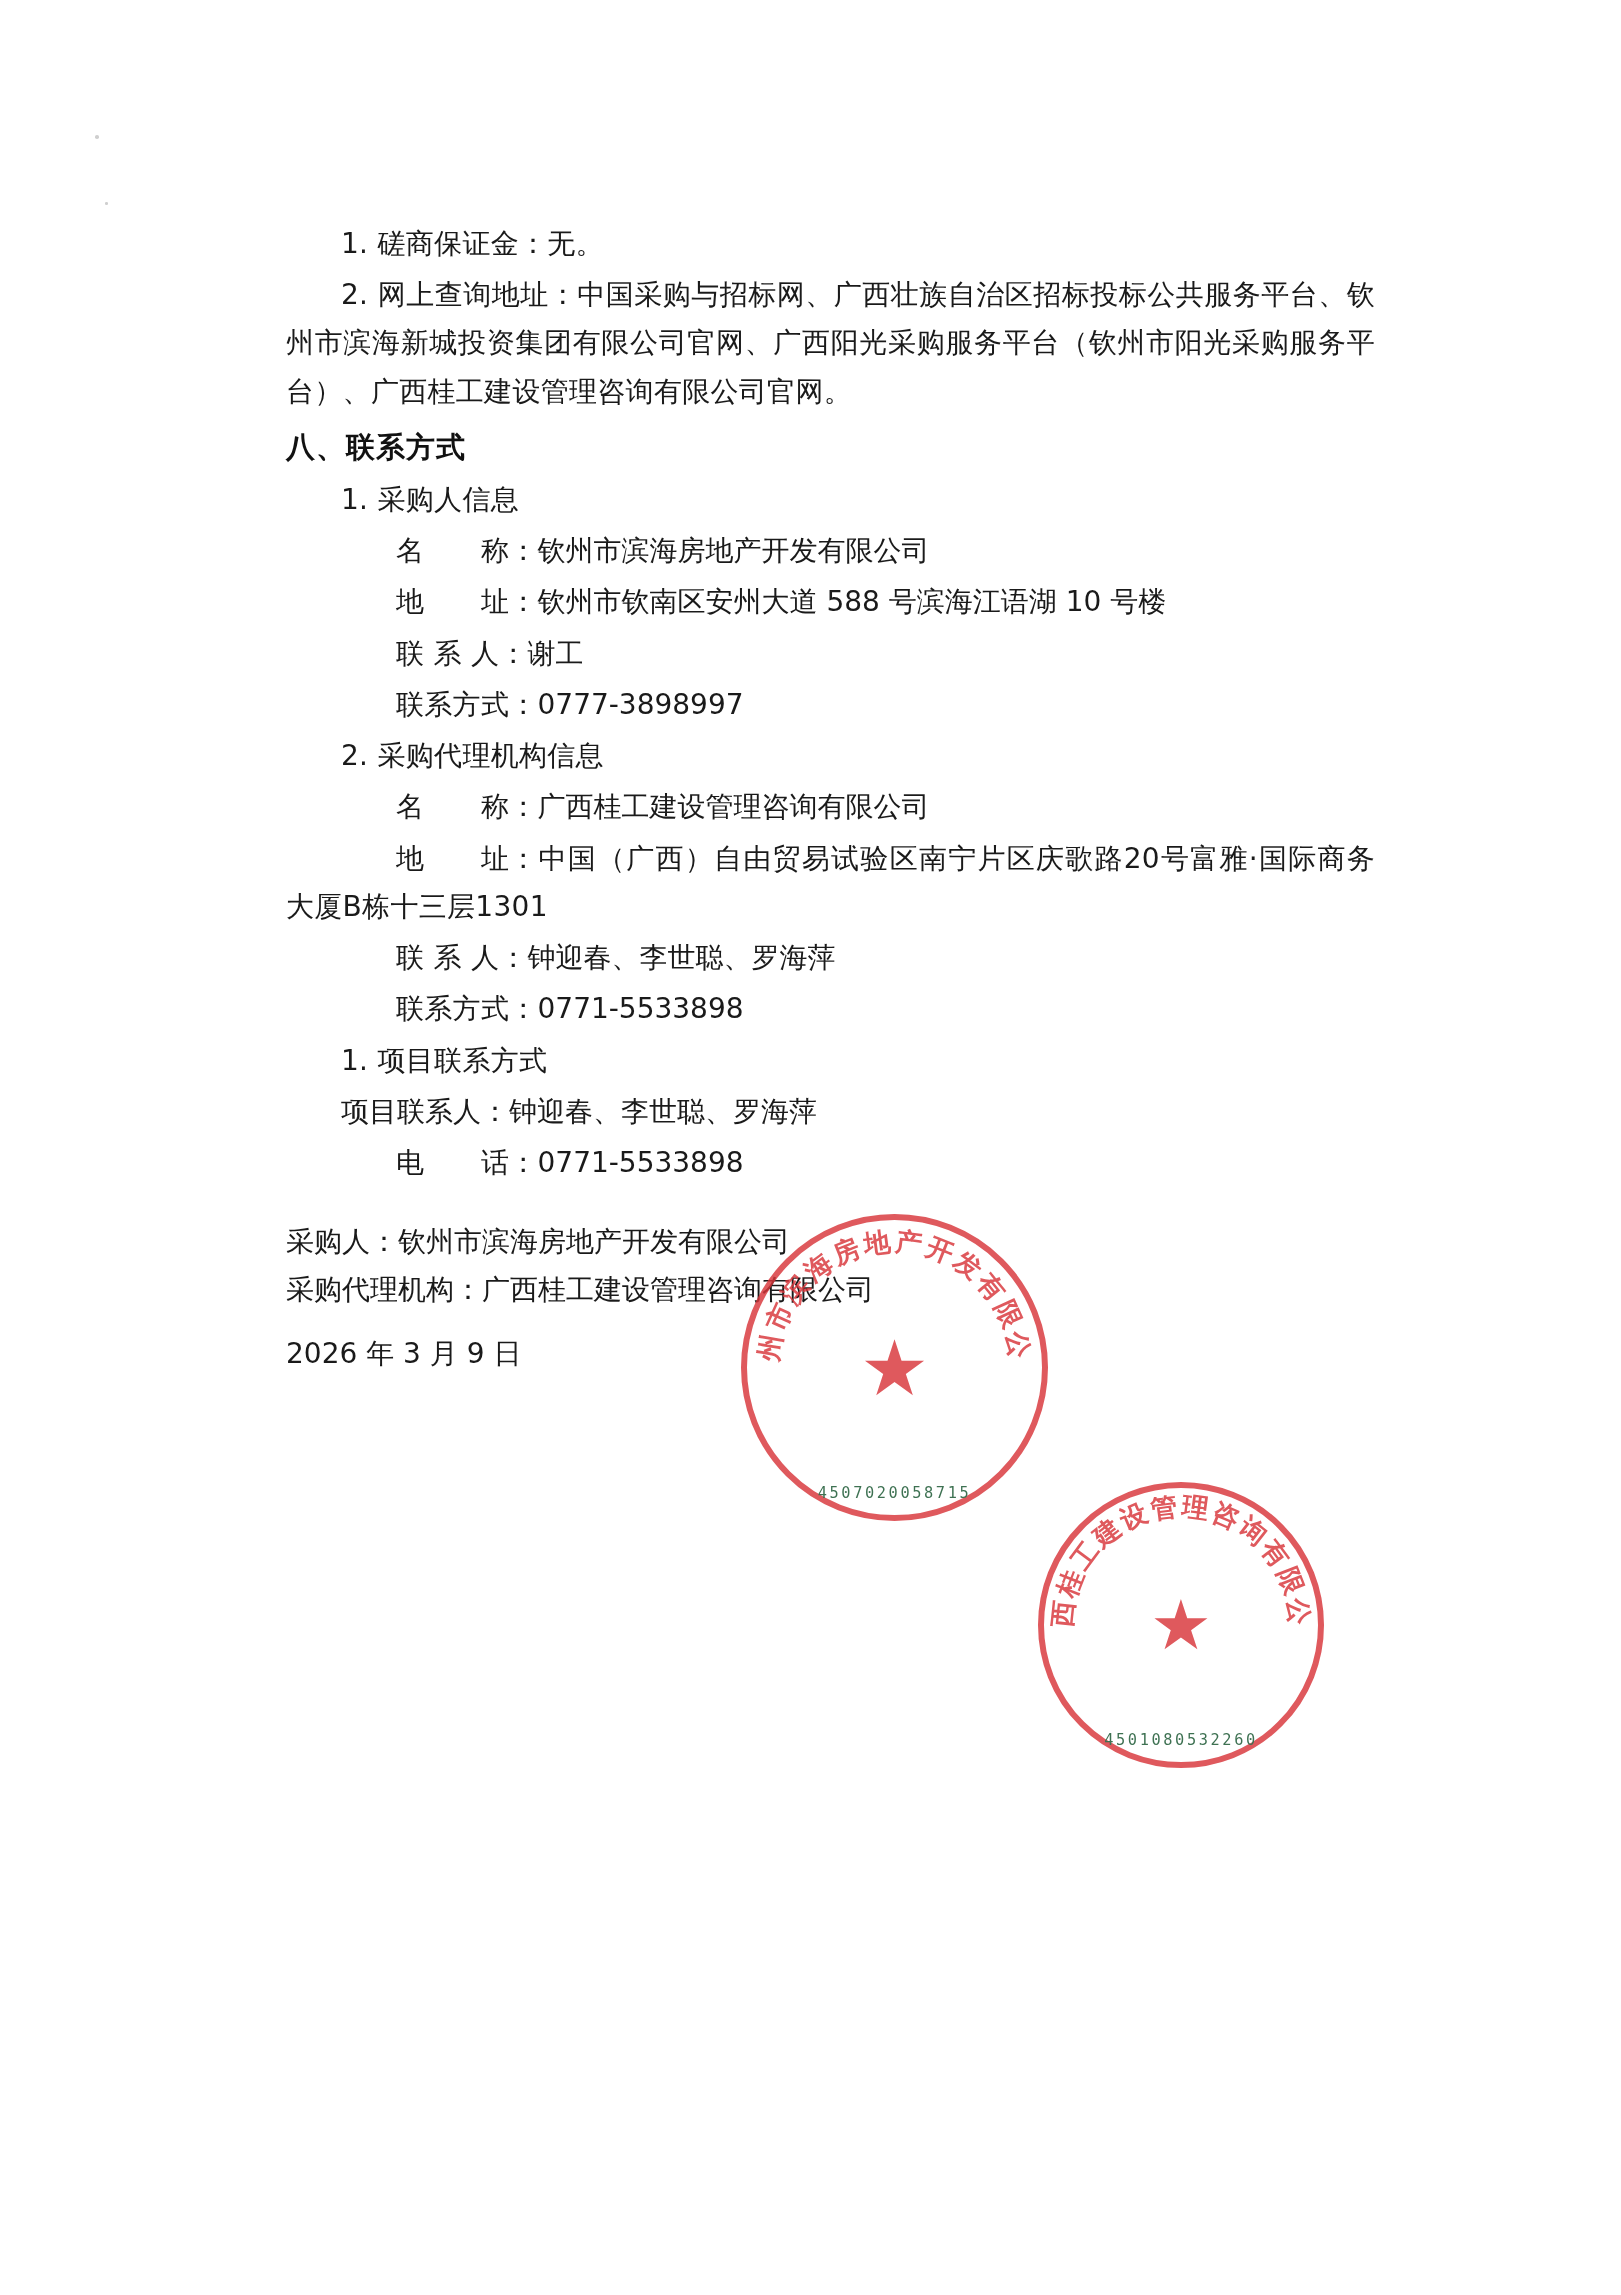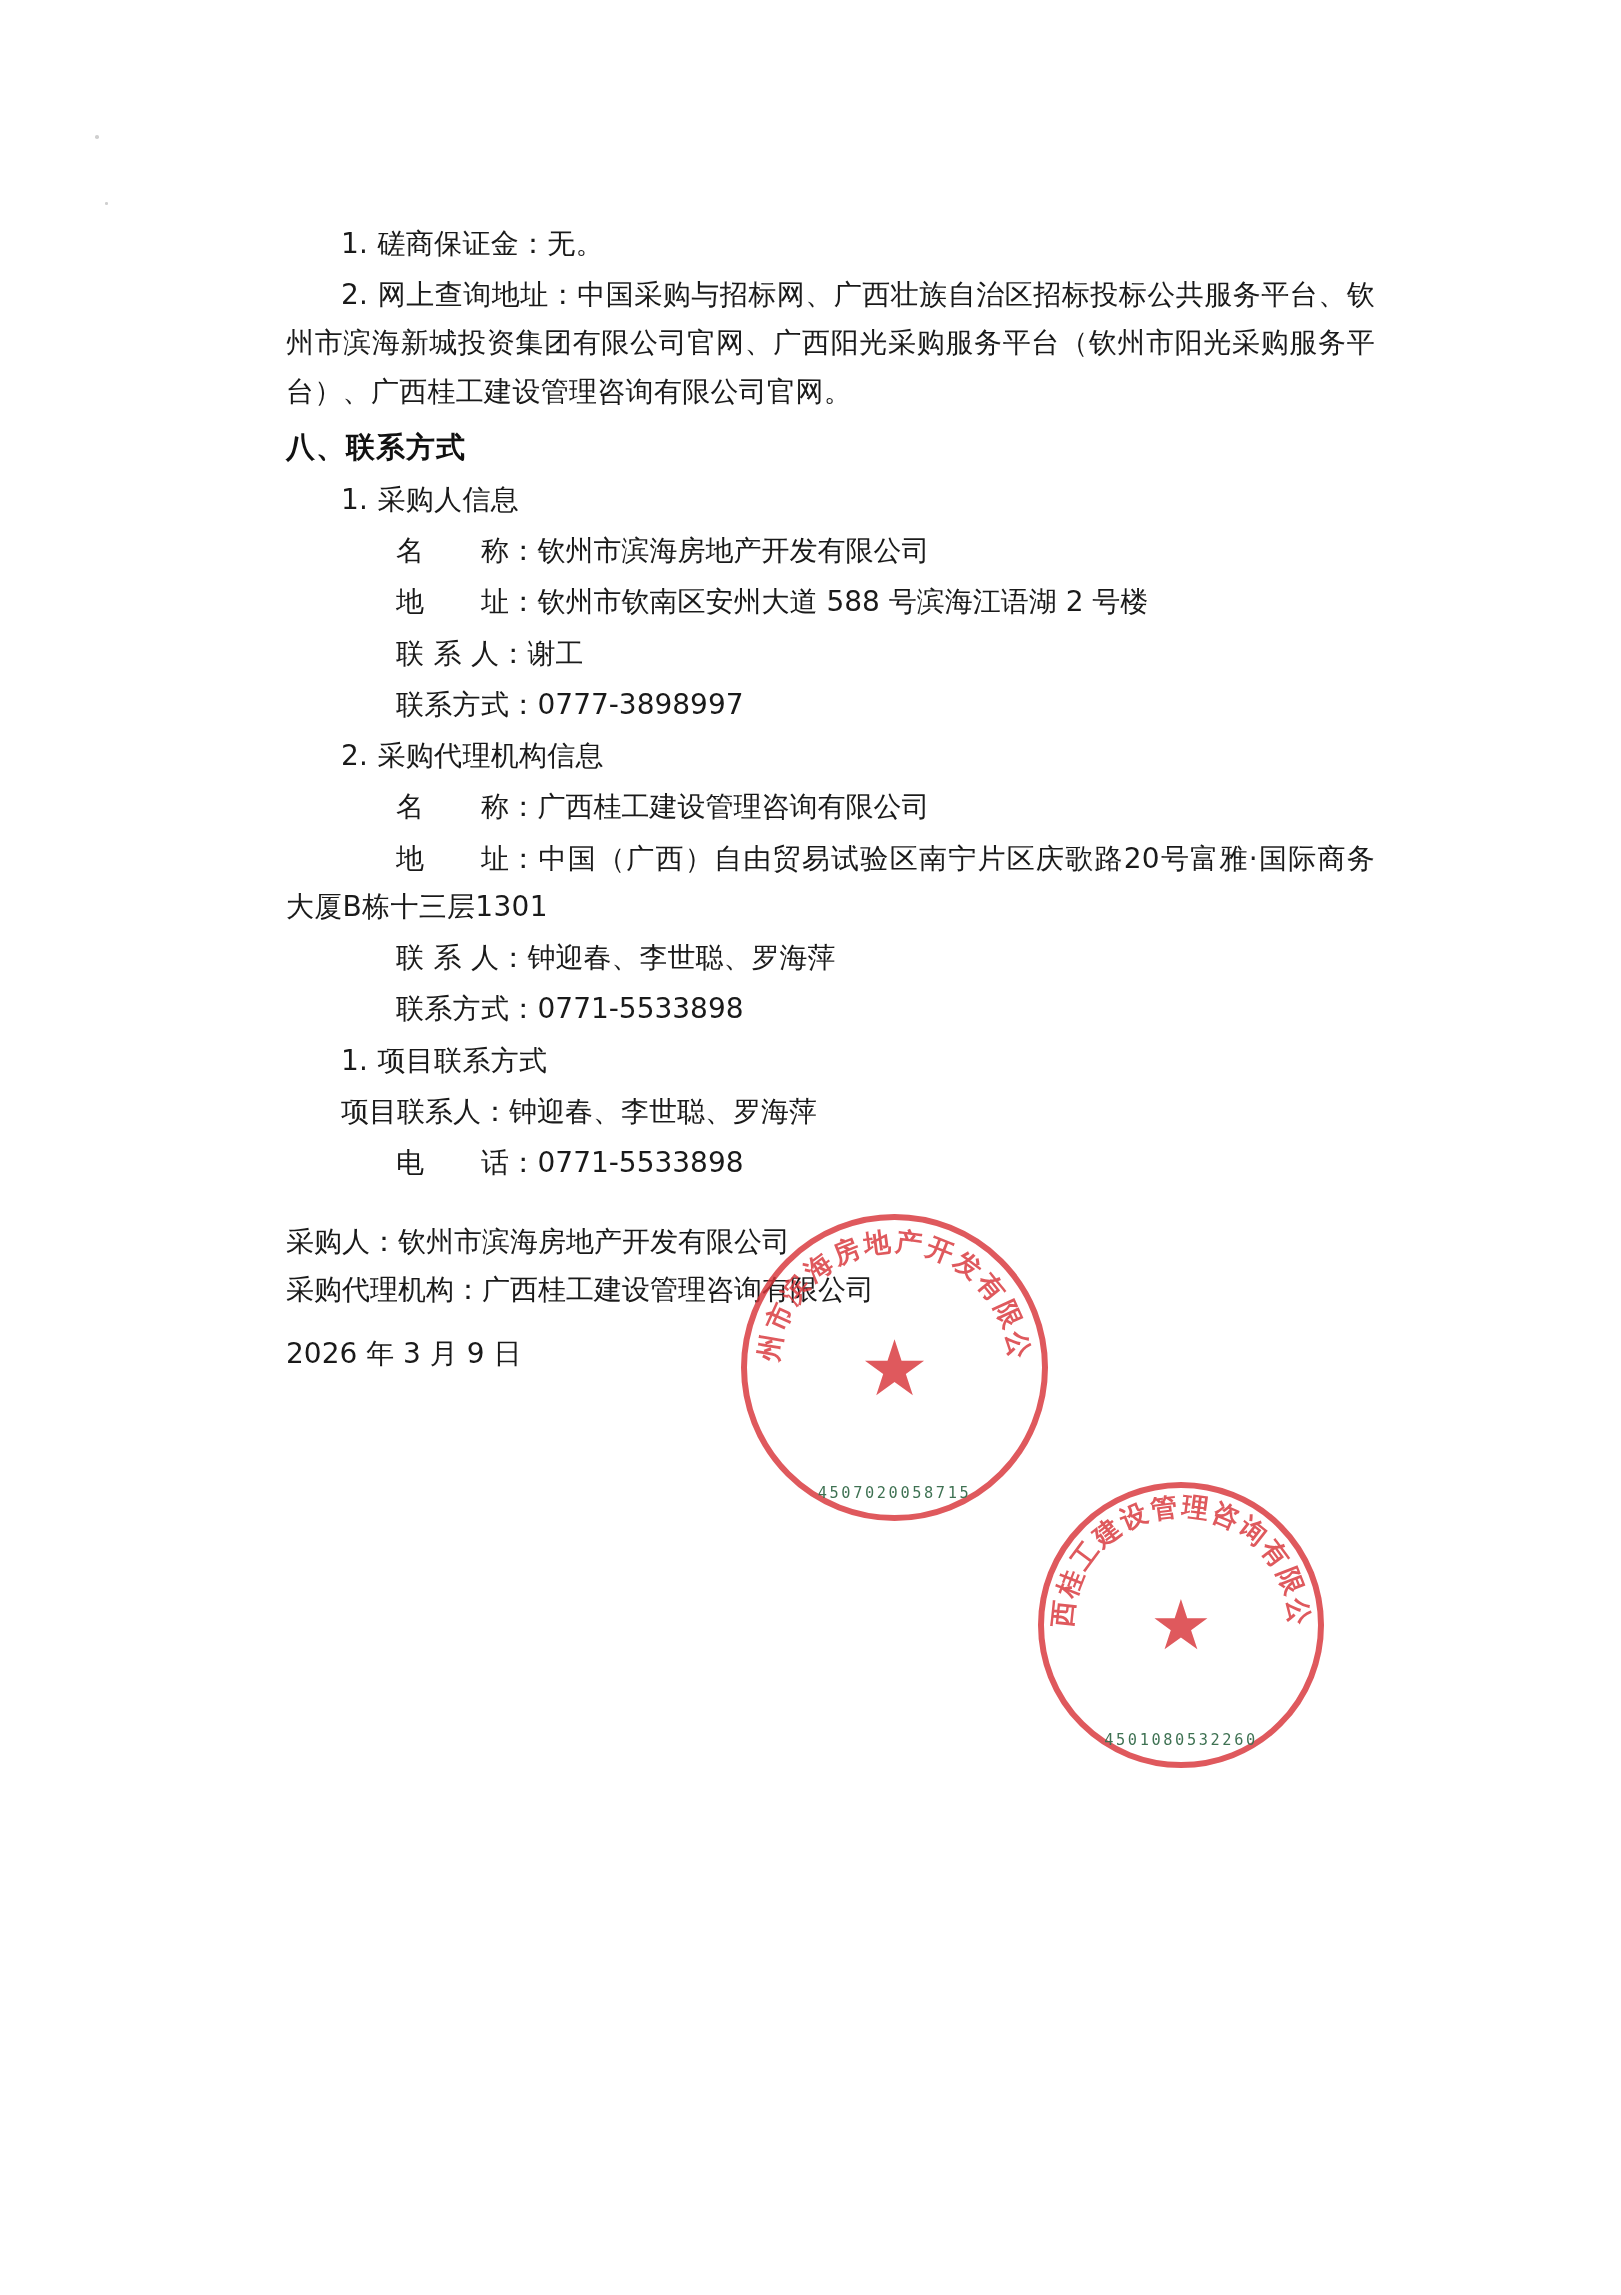--- a/index.html
+++ b/index.html
@@ -156,21 +156,21 @@
     <p class="para indent">2. 网上查询地址：中国采购与招标网、广西壮族自治区招标投标公共服务平台、钦州市滨海新城投资集团有限公司官网、广西阳光采购服务平台（钦州市阳光采购服务平台）、广西桂工建设管理咨询有限公司官网。</p>
 
     <h2 class="heading">八、联系方式</h2>
 
     <p class="para indent">1. 采购人信息</p>
 
     <p class="field">
       <span class="field-label">名　　称：</span><span>钦州市滨海房地产开发有限公司</span>
     </p>
     <p class="field">
-      <span class="field-label">地　　址：</span><span>钦州市钦南区安州大道 588 号滨海江语湖 2 号楼</span>
+      <span class="field-label">地　　址：</span><span>钦州市钦南区安州大道 588 号滨海江语湖 10 号楼</span>
     </p>
     <p class="field">
       <span class="field-label">联 系 人：</span><span>谢工</span>
     </p>
     <p class="field">
       <span class="field-label">联系方式：</span><span>0777-3898997</span>
     </p>
 
     <p class="para indent">2. 采购代理机构信息</p>
 

